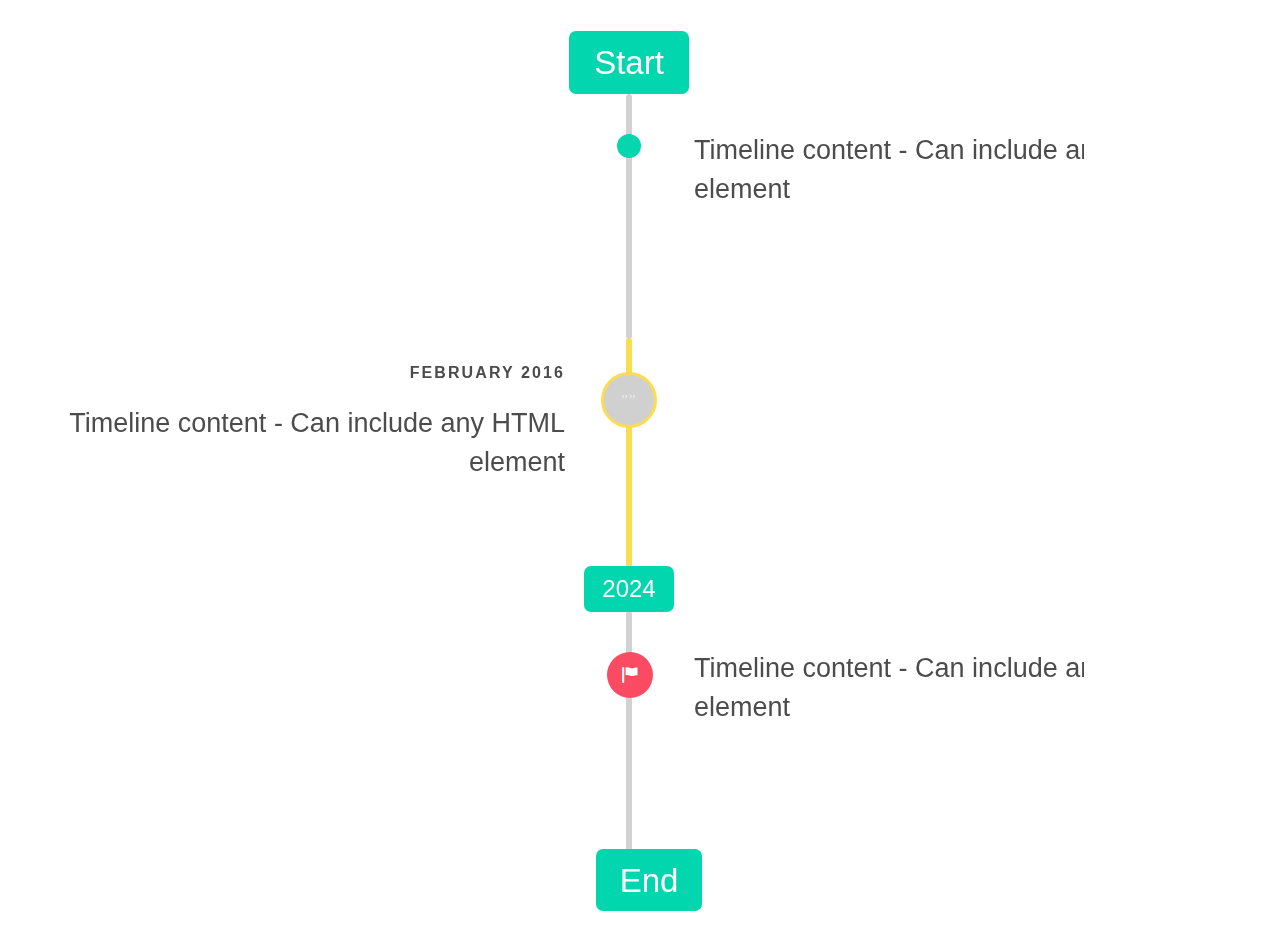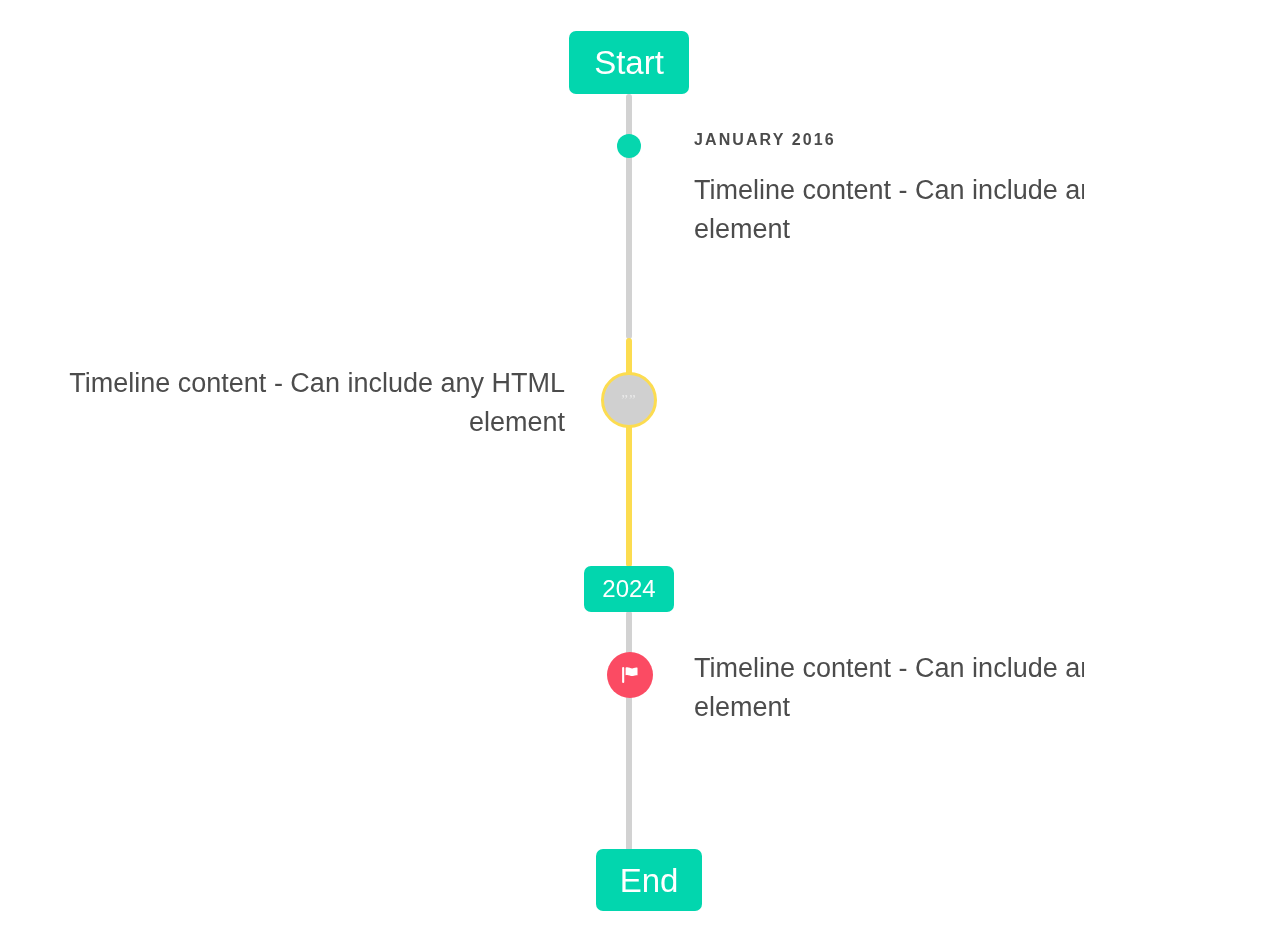--- a/index.html
+++ b/index.html
@@ -134,28 +134,28 @@
 <div id="timeline-root">
 
   <div class="axis-line gray   axis-seg-1"></div>
   <div class="axis-line yellow axis-seg-2"></div>
   <div class="axis-line gray   axis-seg-3"></div>
 
   <div class="badge badge-start">Start</div>
 
   <div class="marker marker-dot"></div>
   <div class="entry entry-right entry-jan">
-    <p class="entry-date">JANUARY 2016</p>
     <p class="entry-body">Timeline content - Can include any HTML element</p>
   </div>
 
   <div class="marker marker-ring">
     <span class="ghost-glyph">””</span>
   </div>
   <div class="entry entry-left entry-feb">
+    <p class="entry-date">FEBRUARY 2016</p>
     <p class="entry-body">Timeline content - Can include any HTML element</p>
   </div>
 
   <div class="badge badge-year">2024</div>
 
   <div class="marker marker-flag">
     <span>
       <svg width="22" height="22" viewBox="0 0 24 24" aria-hidden="true">
         <rect x="3.4" y="3.2" width="2.3" height="17.6" rx="1.1" fill="#ffffff"></rect>
         <path d="M7.2 4.0 C10.2 2.4 13.2 6.0 16.2 4.4 C17.8 3.6 19.0 3.6 20.2 4.0 L20.2 12.4 C19.0 12.0 17.8 12.0 16.2 12.8 C13.2 14.4 10.2 10.8 7.2 12.4 Z" fill="#ffffff"></path>

